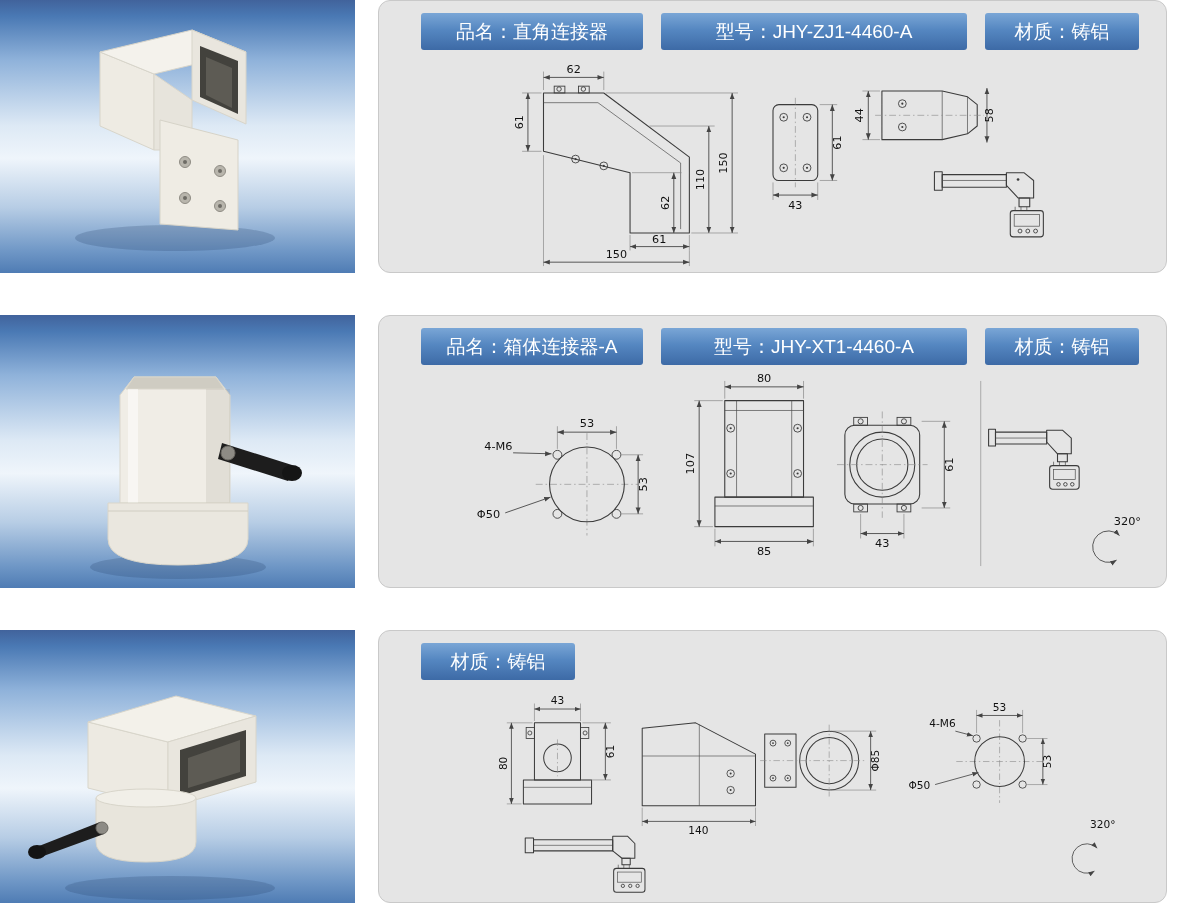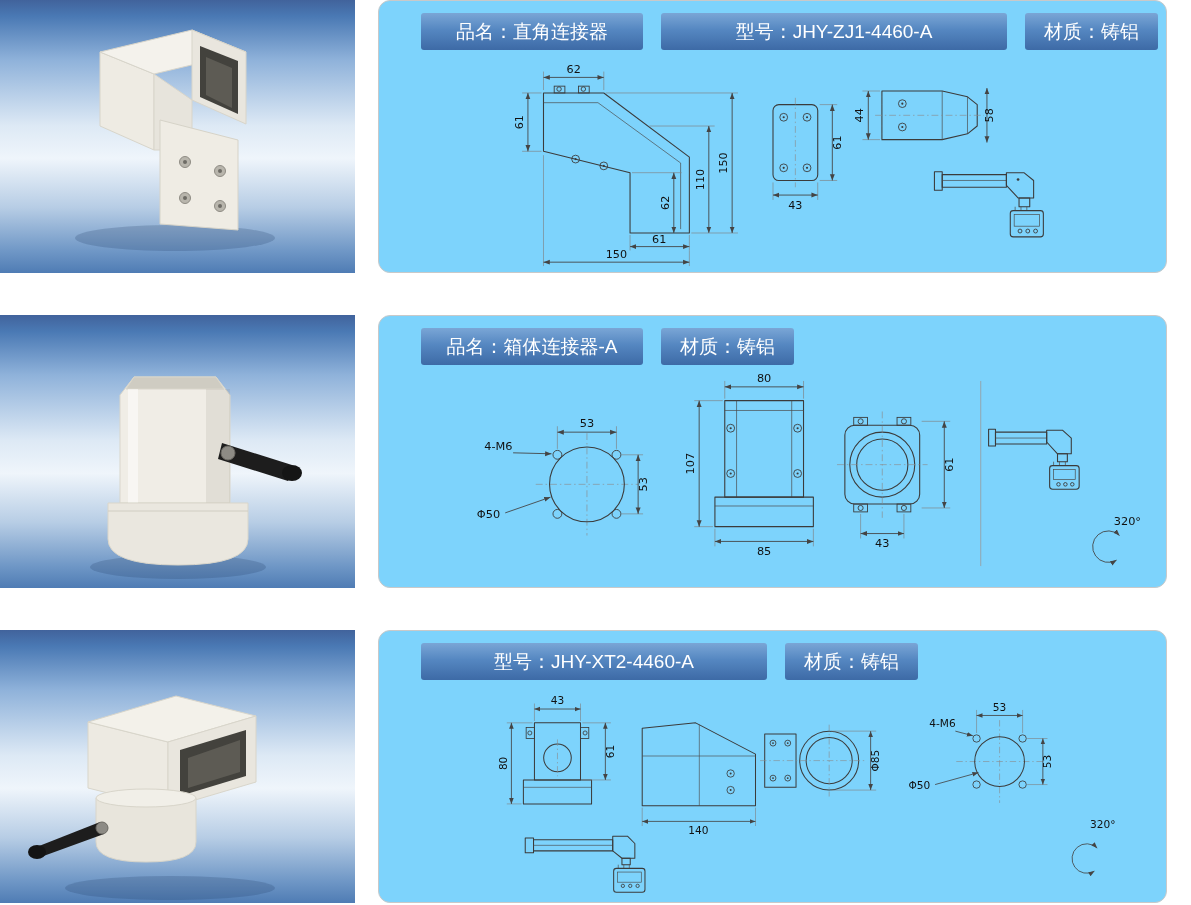--- a/index.html
+++ b/index.html
@@ -2,27 +2,27 @@
 <html><head>
 <meta charset="utf-8">
 <style>
   html,body{margin:0;padding:0;background:#fff;font-family:"Liberation Sans",sans-serif;}
   .page{width:1191px;height:905px;background:#fff;overflow:hidden;}
   .row{display:flex;height:273px;}
   .row + .row{margin-top:42px;}
   .photo{width:355px;height:273px;flex:none;
     background:linear-gradient(180deg,#41639c 0%,#4a79b4 6%,#8fb2da 22%,#dde9f5 46%,#eff5fb 58%,#b7cde5 76%,#6f97c6 92%,#4f7cb4 100%);}
   .photo svg{display:block;}
-  .panel{width:789px;margin-left:23px;background:#7dd3fc;border:1px solid #c9c9c9;border-radius:12px;box-sizing:border-box;}
+  .panel{width:789px;margin-left:23px;background:#e5e5e5;border:1px solid #c9c9c9;border-radius:12px;box-sizing:border-box;}
   .badges{display:flex;gap:18px;padding:12px 0 0 42px;}
   .badge{height:37px;line-height:37px;text-align:center;color:#fff;font-size:19px;border-radius:3px;
     background:linear-gradient(180deg,#7aa6d6 0%,#5587c1 45%,#3d6aa6 100%);}
   .b-name{width:222px;}
-  .b-model{width:346px;}
-  .b-mat{width:133px;}
+  .b-model{width:306px;}
+  .b-mat{width:154px;}
   .drawing{display:block;margin:6px auto 0;}
   
   .o{fill:none;stroke:#3b3b3b;stroke-width:1.1;stroke-linejoin:round;}
   .o2{fill:none;stroke:#4a4a4a;stroke-width:0.7;}
   .scr{fill:none;stroke:#3b3b3b;stroke-width:0.9;}
   .dim{stroke:#444;stroke-width:0.9;fill:none;}
   .ext{stroke:#808080;stroke-width:0.65;}
   .cl{stroke:#8a8a8a;stroke-width:0.65;stroke-dasharray:7 3 1.5 3;}
   .dlab{font:11.5px "DejaVu Sans",sans-serif;fill:#111;text-anchor:middle;}
   .dot{fill:#3b3b3b;stroke:none;}
@@ -178,20 +178,21 @@
         <g>
           <polygon points="222,128 292,150 288,166 218,144" fill="#1d1d1d"></polygon>
           <ellipse cx="292" cy="158" rx="10" ry="8" fill="#151515"></ellipse>
           <circle cx="228" cy="138" r="7" fill="#8d8b85" stroke="#6c6a64"></circle>
         </g>
       </svg>
     </div>
     <div class="panel">
       <div class="badges">
         <div class="badge b-name">品名：箱体连接器-A</div>
+        <div class="badge b-model">型号：JHY-XT1-4460-A</div>
         <div class="badge b-mat">材质：铸铝</div>
       </div>
       <svg class="drawing" width="760" height="205" viewBox="0 0 772 208">
         <defs>
           <marker id="m2" viewBox="0 0 10 10" refX="9" refY="5" markerWidth="8" markerHeight="8" orient="auto-start-reverse">
             <path d="M0,1.5 L9,5 L0,8.5 Z" fill="#444"></path>
           </marker>
         </defs>
         <g>
           <line class="cl" x1="145" y1="115" x2="249" y2="115"></line>
@@ -304,21 +305,20 @@
         </g>
         <g>
           <polygon points="104,204 38,228 34,218 100,192" fill="#1d1d1d"></polygon>
           <ellipse cx="37" cy="222" rx="9" ry="7" fill="#141414"></ellipse>
           <circle cx="102" cy="198" r="6" fill="#8d8b85" stroke="#6c6a64"></circle>
         </g>
       </svg>
     </div>
     <div class="panel">
       <div class="badges">
-        <div class="badge b-model">型号：JHY-XT2-4460-A</div>
         <div class="badge b-mat">材质：铸铝</div>
       </div>
       <svg class="drawing" width="760" height="210" viewBox="0 0 772 228">
         <defs>
           <marker id="m3" viewBox="0 0 10 10" refX="9" refY="5" markerWidth="8" markerHeight="8" orient="auto-start-reverse">
             <path d="M0,1.5 L9,5 L0,8.5 Z" fill="#444"></path>
           </marker>
         </defs>
         <g>
           <rect class="o" x="127" y="40" width="50" height="62"></rect>

